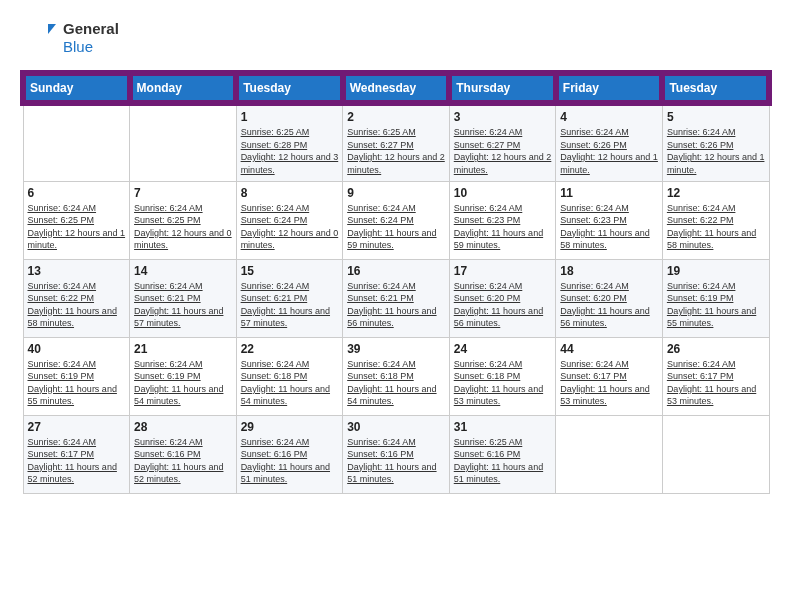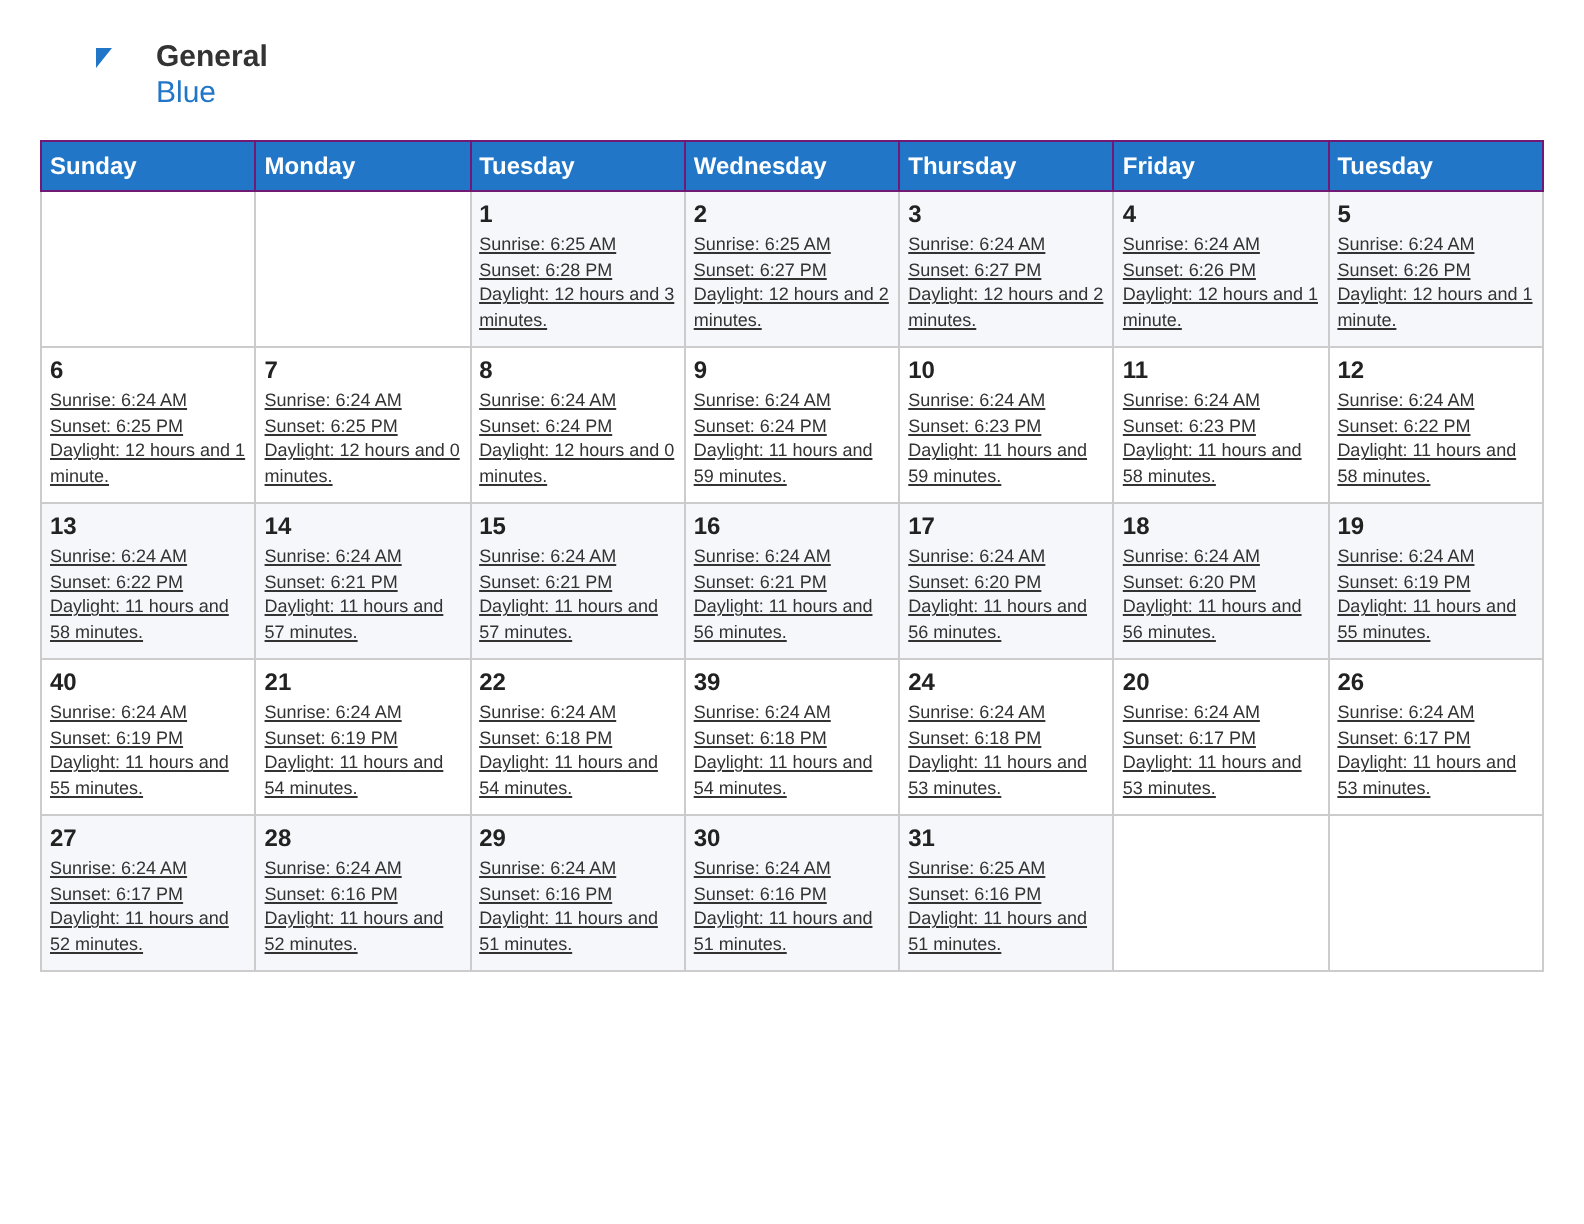--- a/index.html
+++ b/index.html
@@ -18,21 +18,21 @@
     }
     .header {
       display: flex;
       justify-content: space-between;
       align-items: flex-start;
       margin-bottom: 14px;
     }
     .logo {
       display: flex;
       align-items: flex-end;
-      gap: 20px;
+      gap: 5px;
     }
     .title-block {
       text-align: right;
     }
     .month-title {
       font-size: 36px;
       font-weight: 300;
       color: #333;
       line-height: 1.1;
     }
@@ -45,21 +45,21 @@
       border-collapse: collapse;
       table-layout: fixed;
     }
     thead tr th {
       background: #2176c7;
       color: #fff;
       font-size: 12px;
       font-weight: bold;
       padding: 5px 4px;
       text-align: left;
-      border: 1px solid #701a75;
+      border: 6px solid #701a75;
     }
     tbody tr td {
       vertical-align: top;
       border: 1px solid #ccc;
       padding: 4px 4px;
       font-size: 9.5px;
       color: #333;
       background: #fff;
       height: 78px;
     }
@@ -266,21 +266,21 @@
 Sunset: 6:18 PM
 Daylight: 11 hours and 54 minutes.</div>
           </td>
           <td>
             <div class="day-num">24</div>
             <div class="cell-info" style="white-space: pre-line;">Sunrise: 6:24 AM
 Sunset: 6:18 PM
 Daylight: 11 hours and 53 minutes.</div>
           </td>
           <td>
-            <div class="day-num">20</div>
+            <div class="day-num">44</div>
             <div class="cell-info" style="white-space: pre-line;">Sunrise: 6:24 AM
 Sunset: 6:17 PM
 Daylight: 11 hours and 53 minutes.</div>
           </td>
           <td>
             <div class="day-num">26</div>
             <div class="cell-info" style="white-space: pre-line;">Sunrise: 6:24 AM
 Sunset: 6:17 PM
 Daylight: 11 hours and 53 minutes.</div>
           </td>

